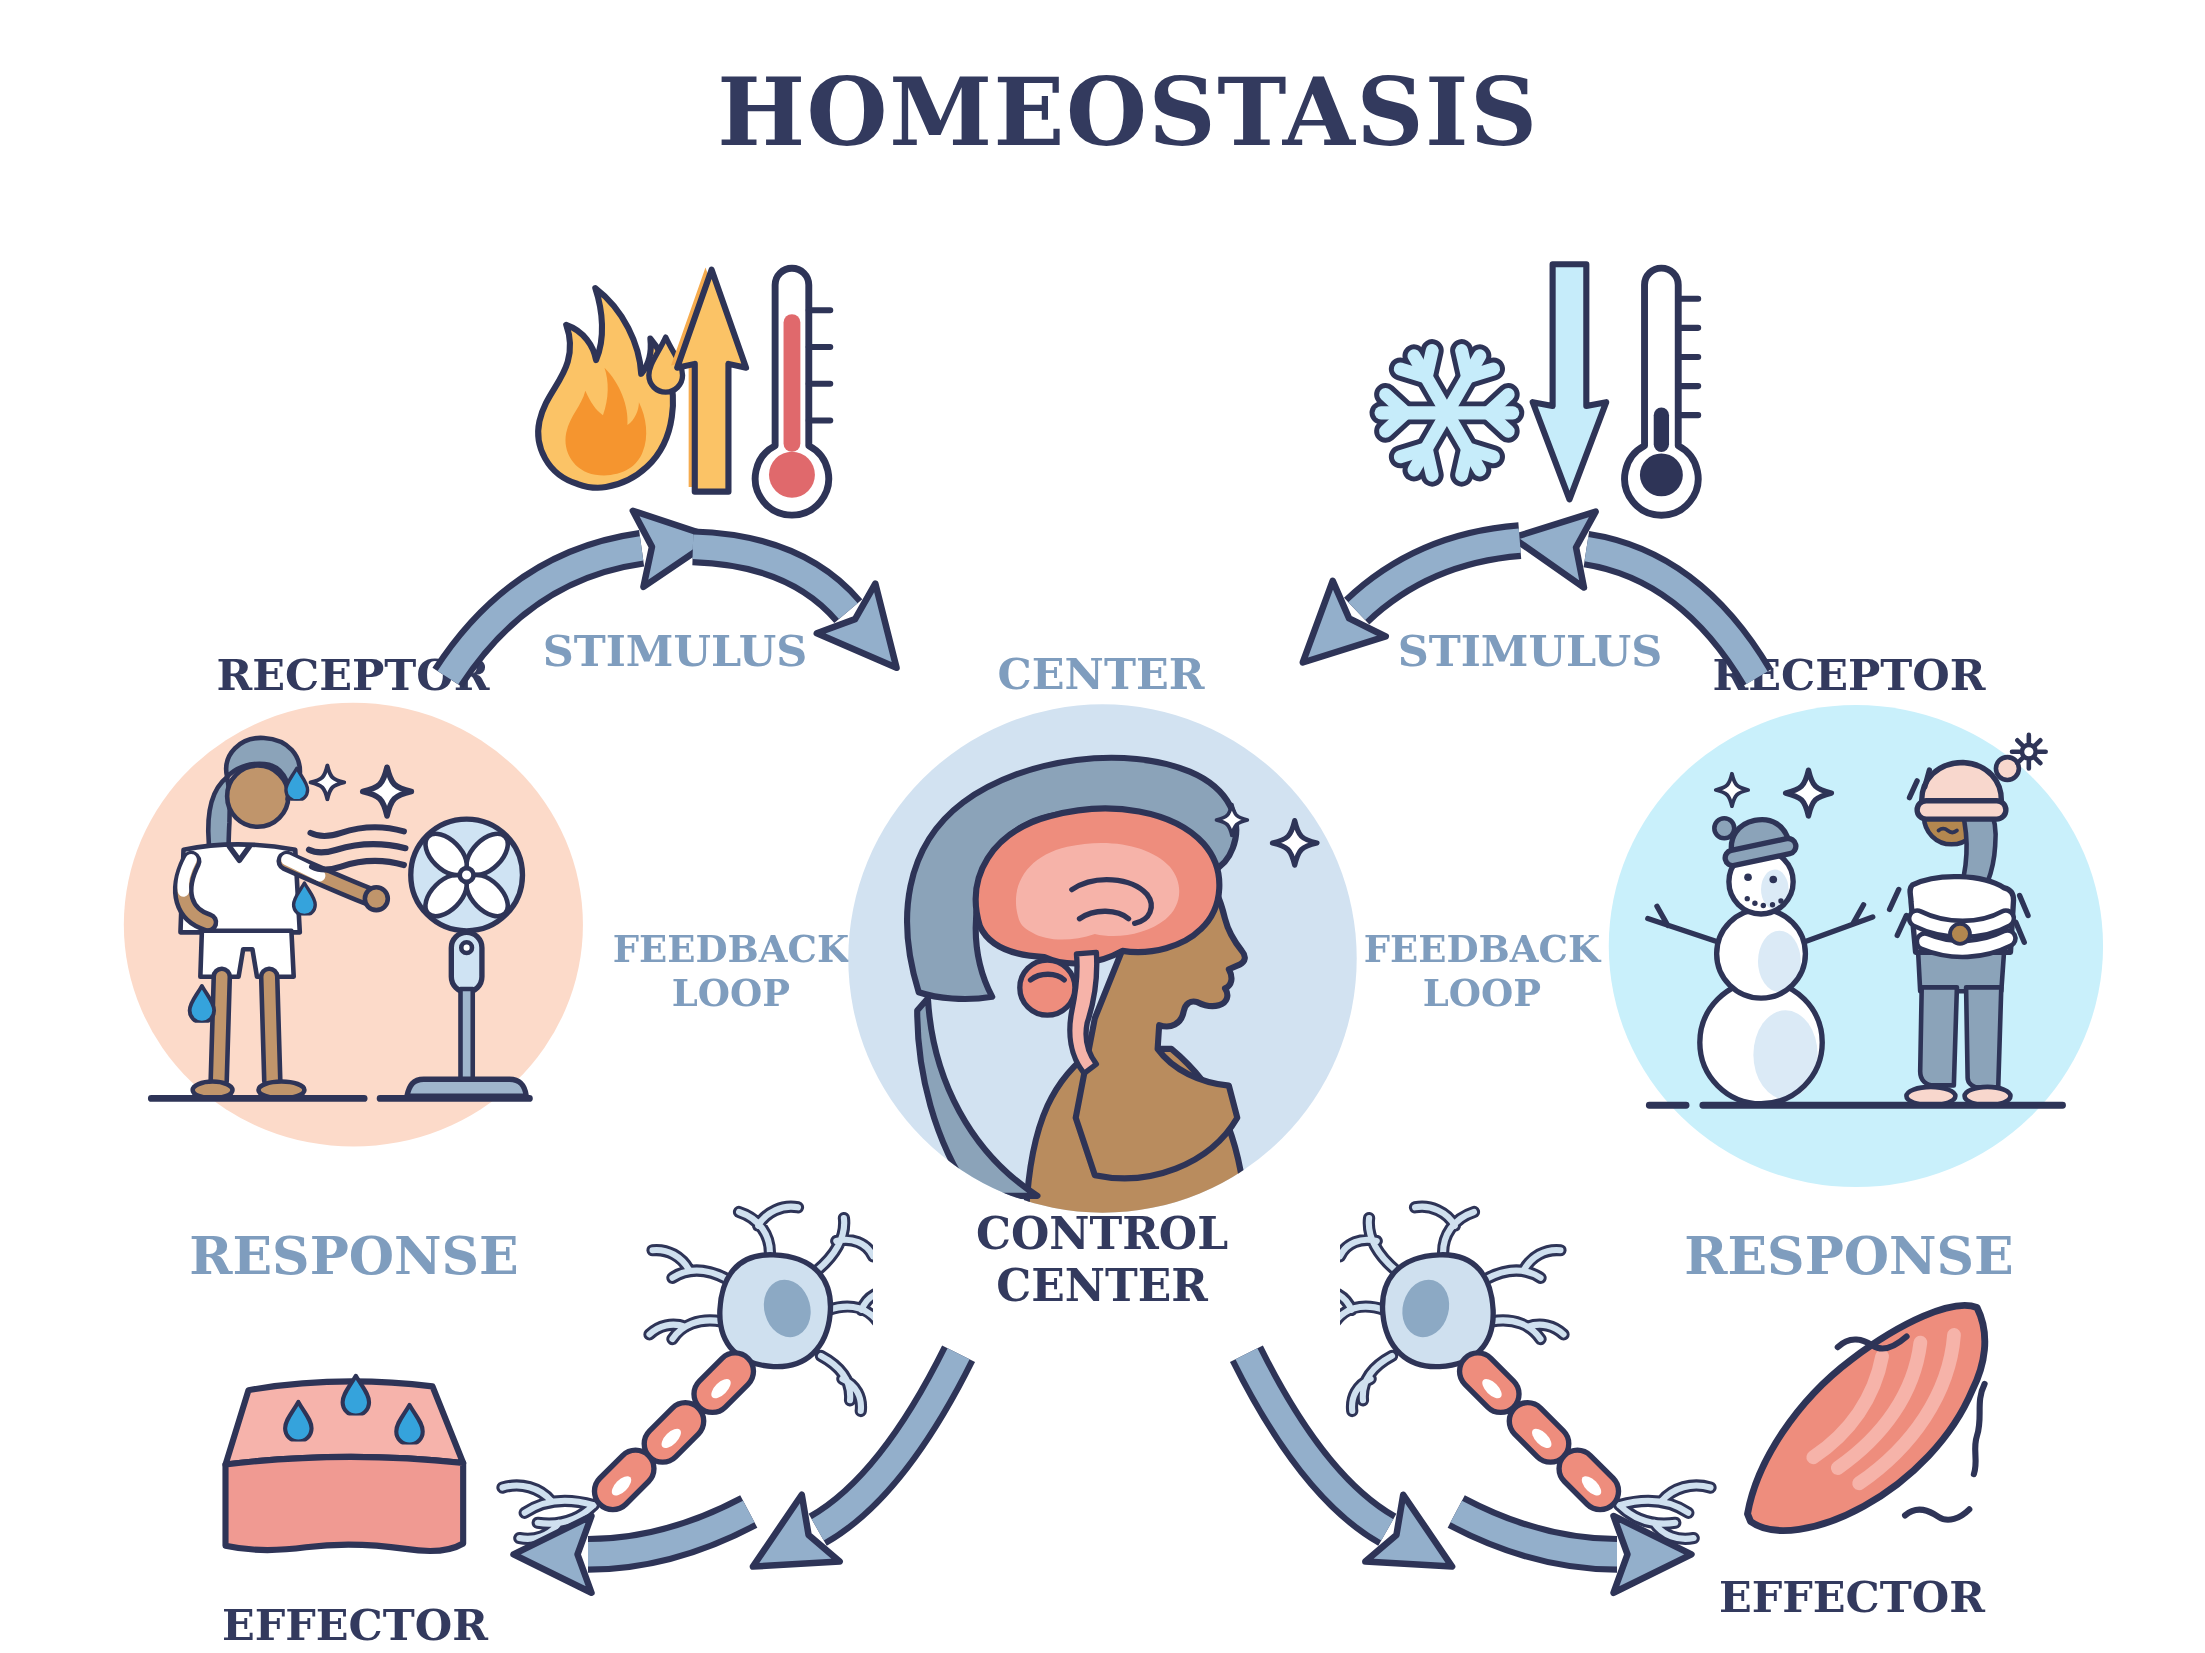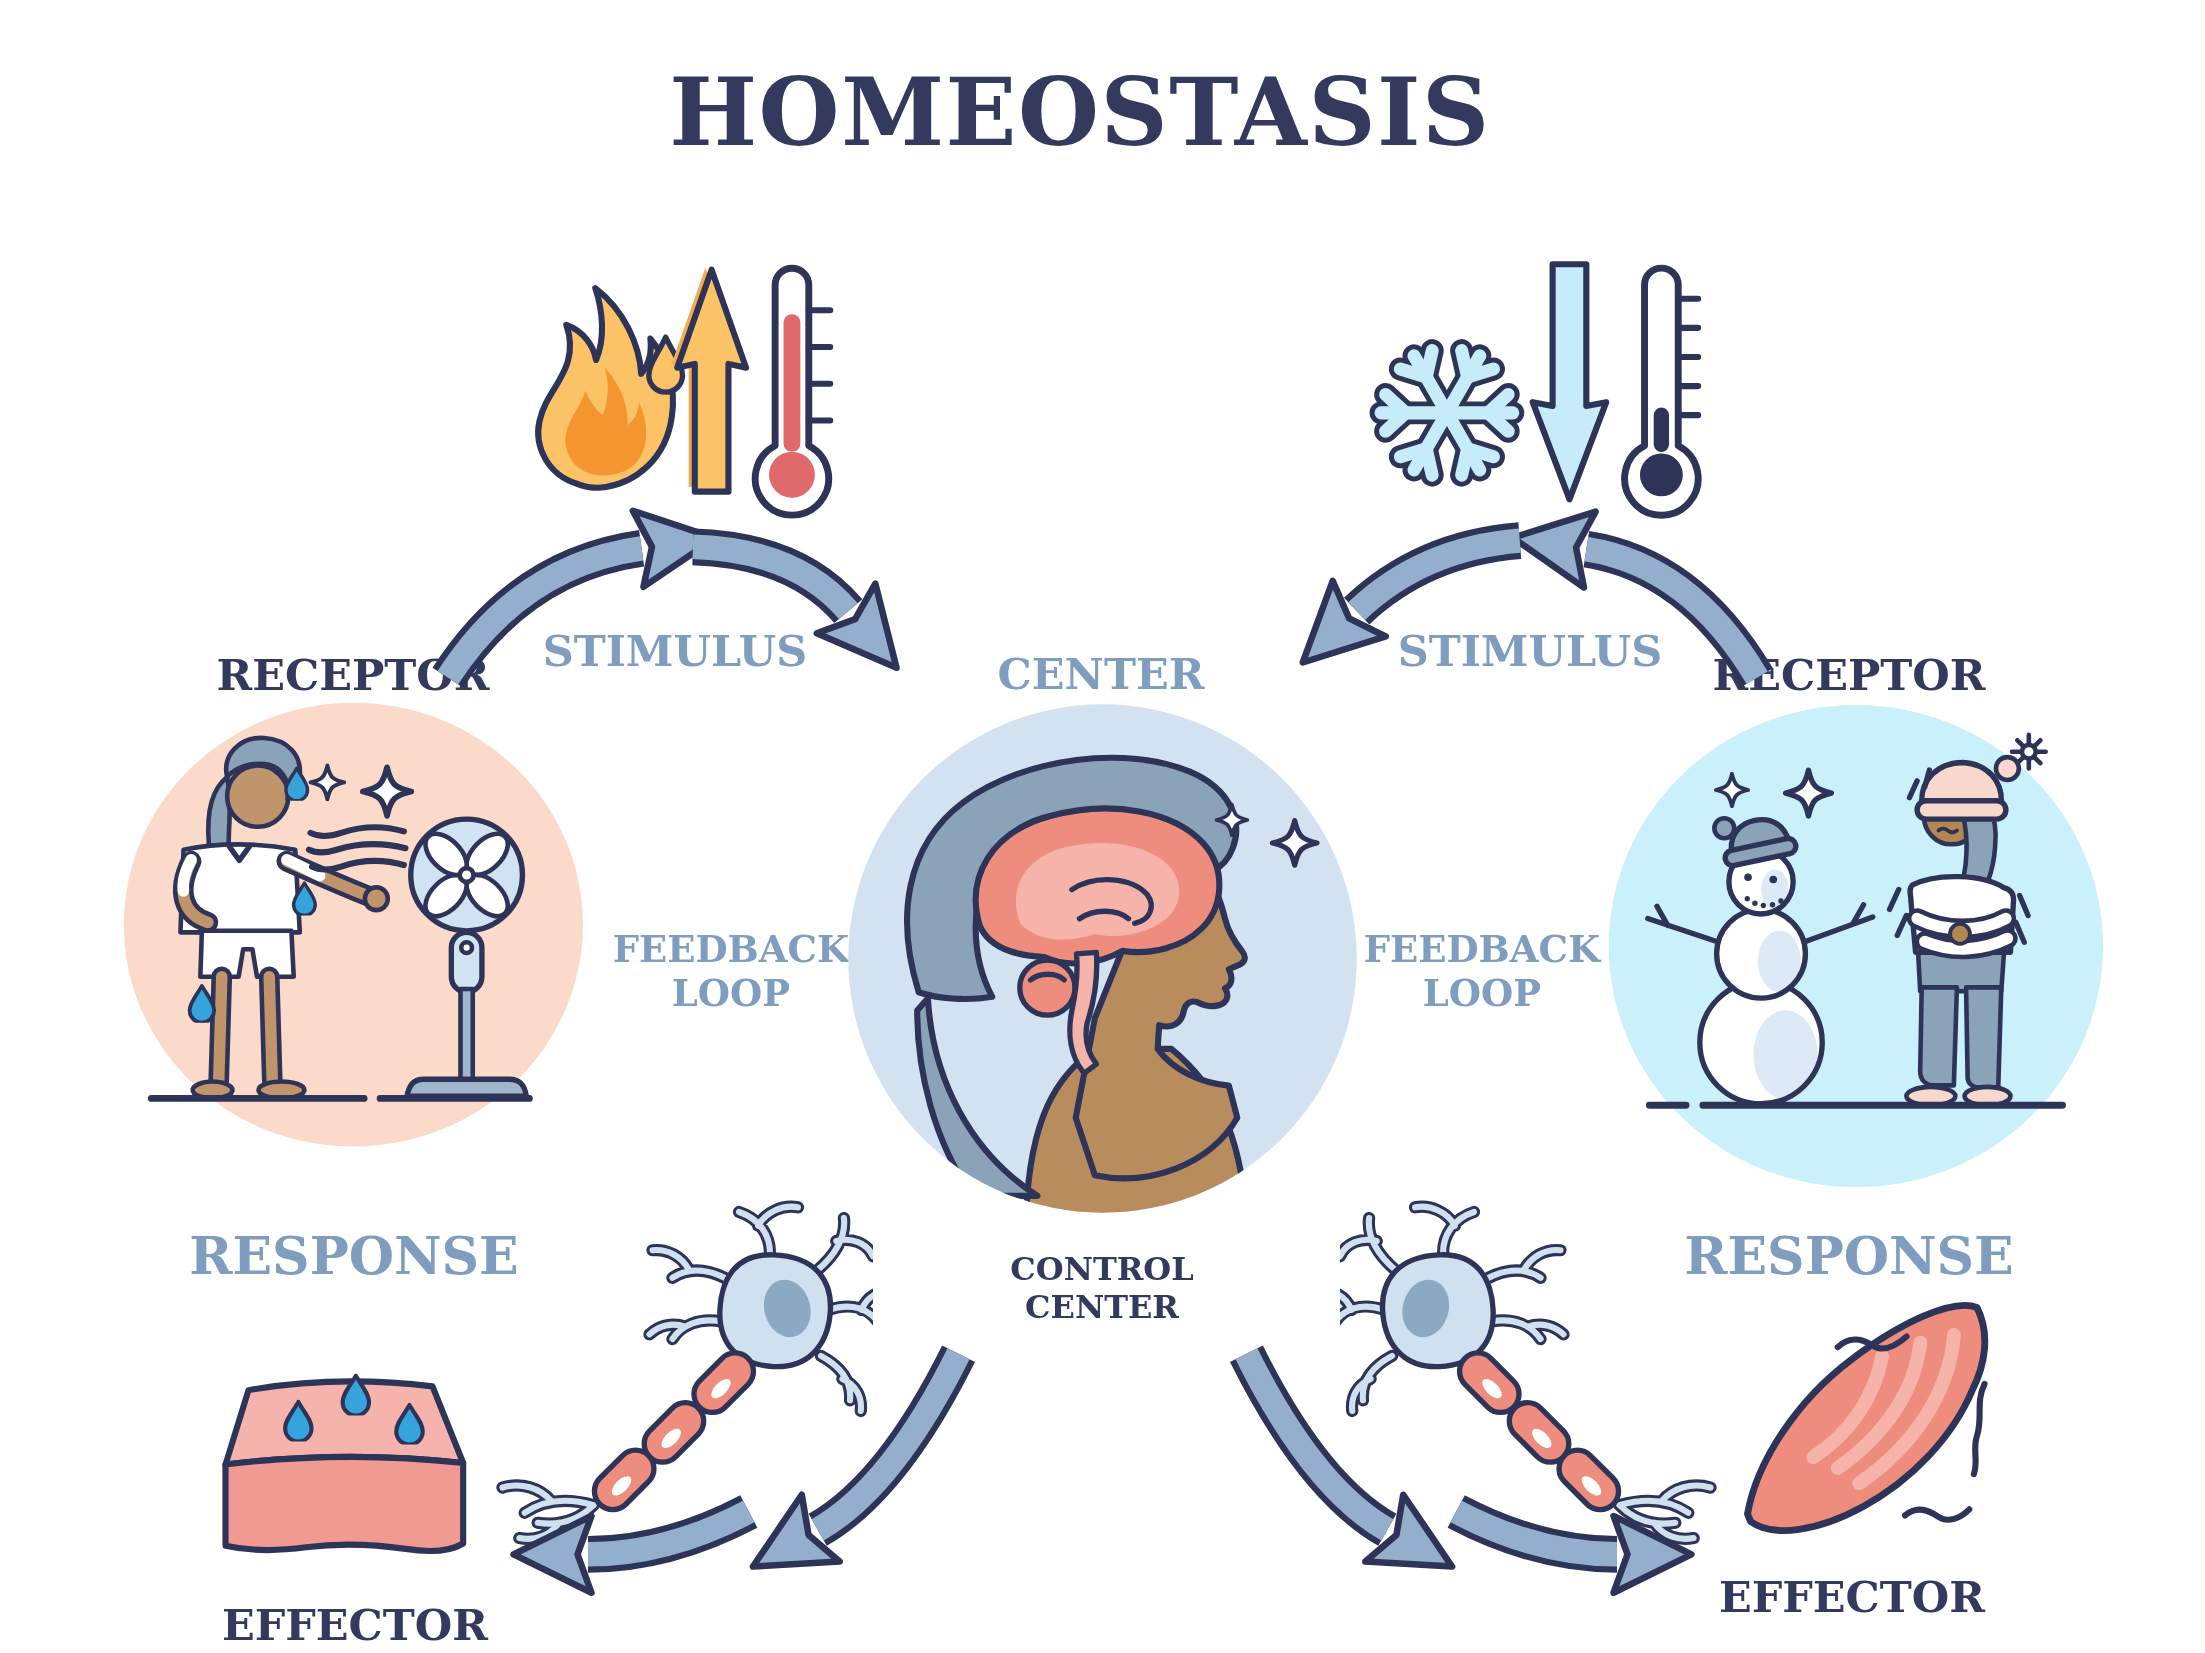--- a/index.html
+++ b/index.html
@@ -41,36 +41,36 @@
   .flk-b{stroke:var(--cold);stroke-width:17;stroke-linecap:round;}
   .arrow-under{fill:none;stroke:var(--navy);stroke-width:48;}
   .arrow-over{fill:none;stroke:var(--arrow);stroke-width:32;}
   .stripe{fill:none;stroke:var(--salmon-light);stroke-width:18;stroke-linecap:round;}
 </style>
 </head>
 <body>
 
 <div class="canvas">
 
-  <div class="lbl t-navy title" style="left:1080px;top:113px;">HOMEOSTASIS</div>
+  <div class="lbl t-navy title" style="left:1128px;top:113px;">HOMEOSTASIS</div>
 
   <div class="lbl t-steel big" style="left:675px;top:651px;">STIMULUS</div>
   <div class="lbl t-steel big" style="left:1530px;top:651px;">STIMULUS</div>
 
   <div class="lbl t-navy big" style="left:353px;top:675px;">RECEPTOR</div>
   <div class="lbl t-steel big" style="left:1101px;top:674px;">CENTER</div>
   <div class="lbl t-navy big" style="left:1849px;top:675px;">RECEPTOR</div>
 
   <div class="lbl t-steel wrap2" style="left:731px;top:972px;">FEEDBACK LOOP</div>
   <div class="lbl t-steel wrap2" style="left:1482px;top:972px;">FEEDBACK LOOP</div>
 
   <div class="lbl t-steel mid" style="left:354px;top:1256px;">RESPONSE</div>
   <div class="lbl t-steel mid" style="left:1849px;top:1256px;">RESPONSE</div>
 
-  <div class="lbl t-navy wrap2" style="left:1102px;top:1289px;color:var(--text-navy);font-size:32px;">CONTROL CENTER</div>
+  <div class="lbl t-navy wrap2" style="left:1102px;top:1260px;color:var(--text-navy);font-size:44px;">CONTROL CENTER</div>
 
   <div class="lbl t-navy big" style="left:355px;top:1625px;">EFFECTOR</div>
   <div class="lbl t-navy big" style="left:1852px;top:1597px;">EFFECTOR</div>
 
   <svg class="abs" width="0" height="0">
     <defs>
       <symbol id="sparkle" viewBox="-34 -34 68 68">
         <path d="M0 -30 C5 -9 9 -5 30 0 C9 5 5 9 0 30 C-5 9 -9 5 -30 0 C-9 -5 -5 -9 0 -30 Z" style="fill:#fff" class="o7"></path>
       </symbol>
       <symbol id="drop" viewBox="-20 -26 40 52">

